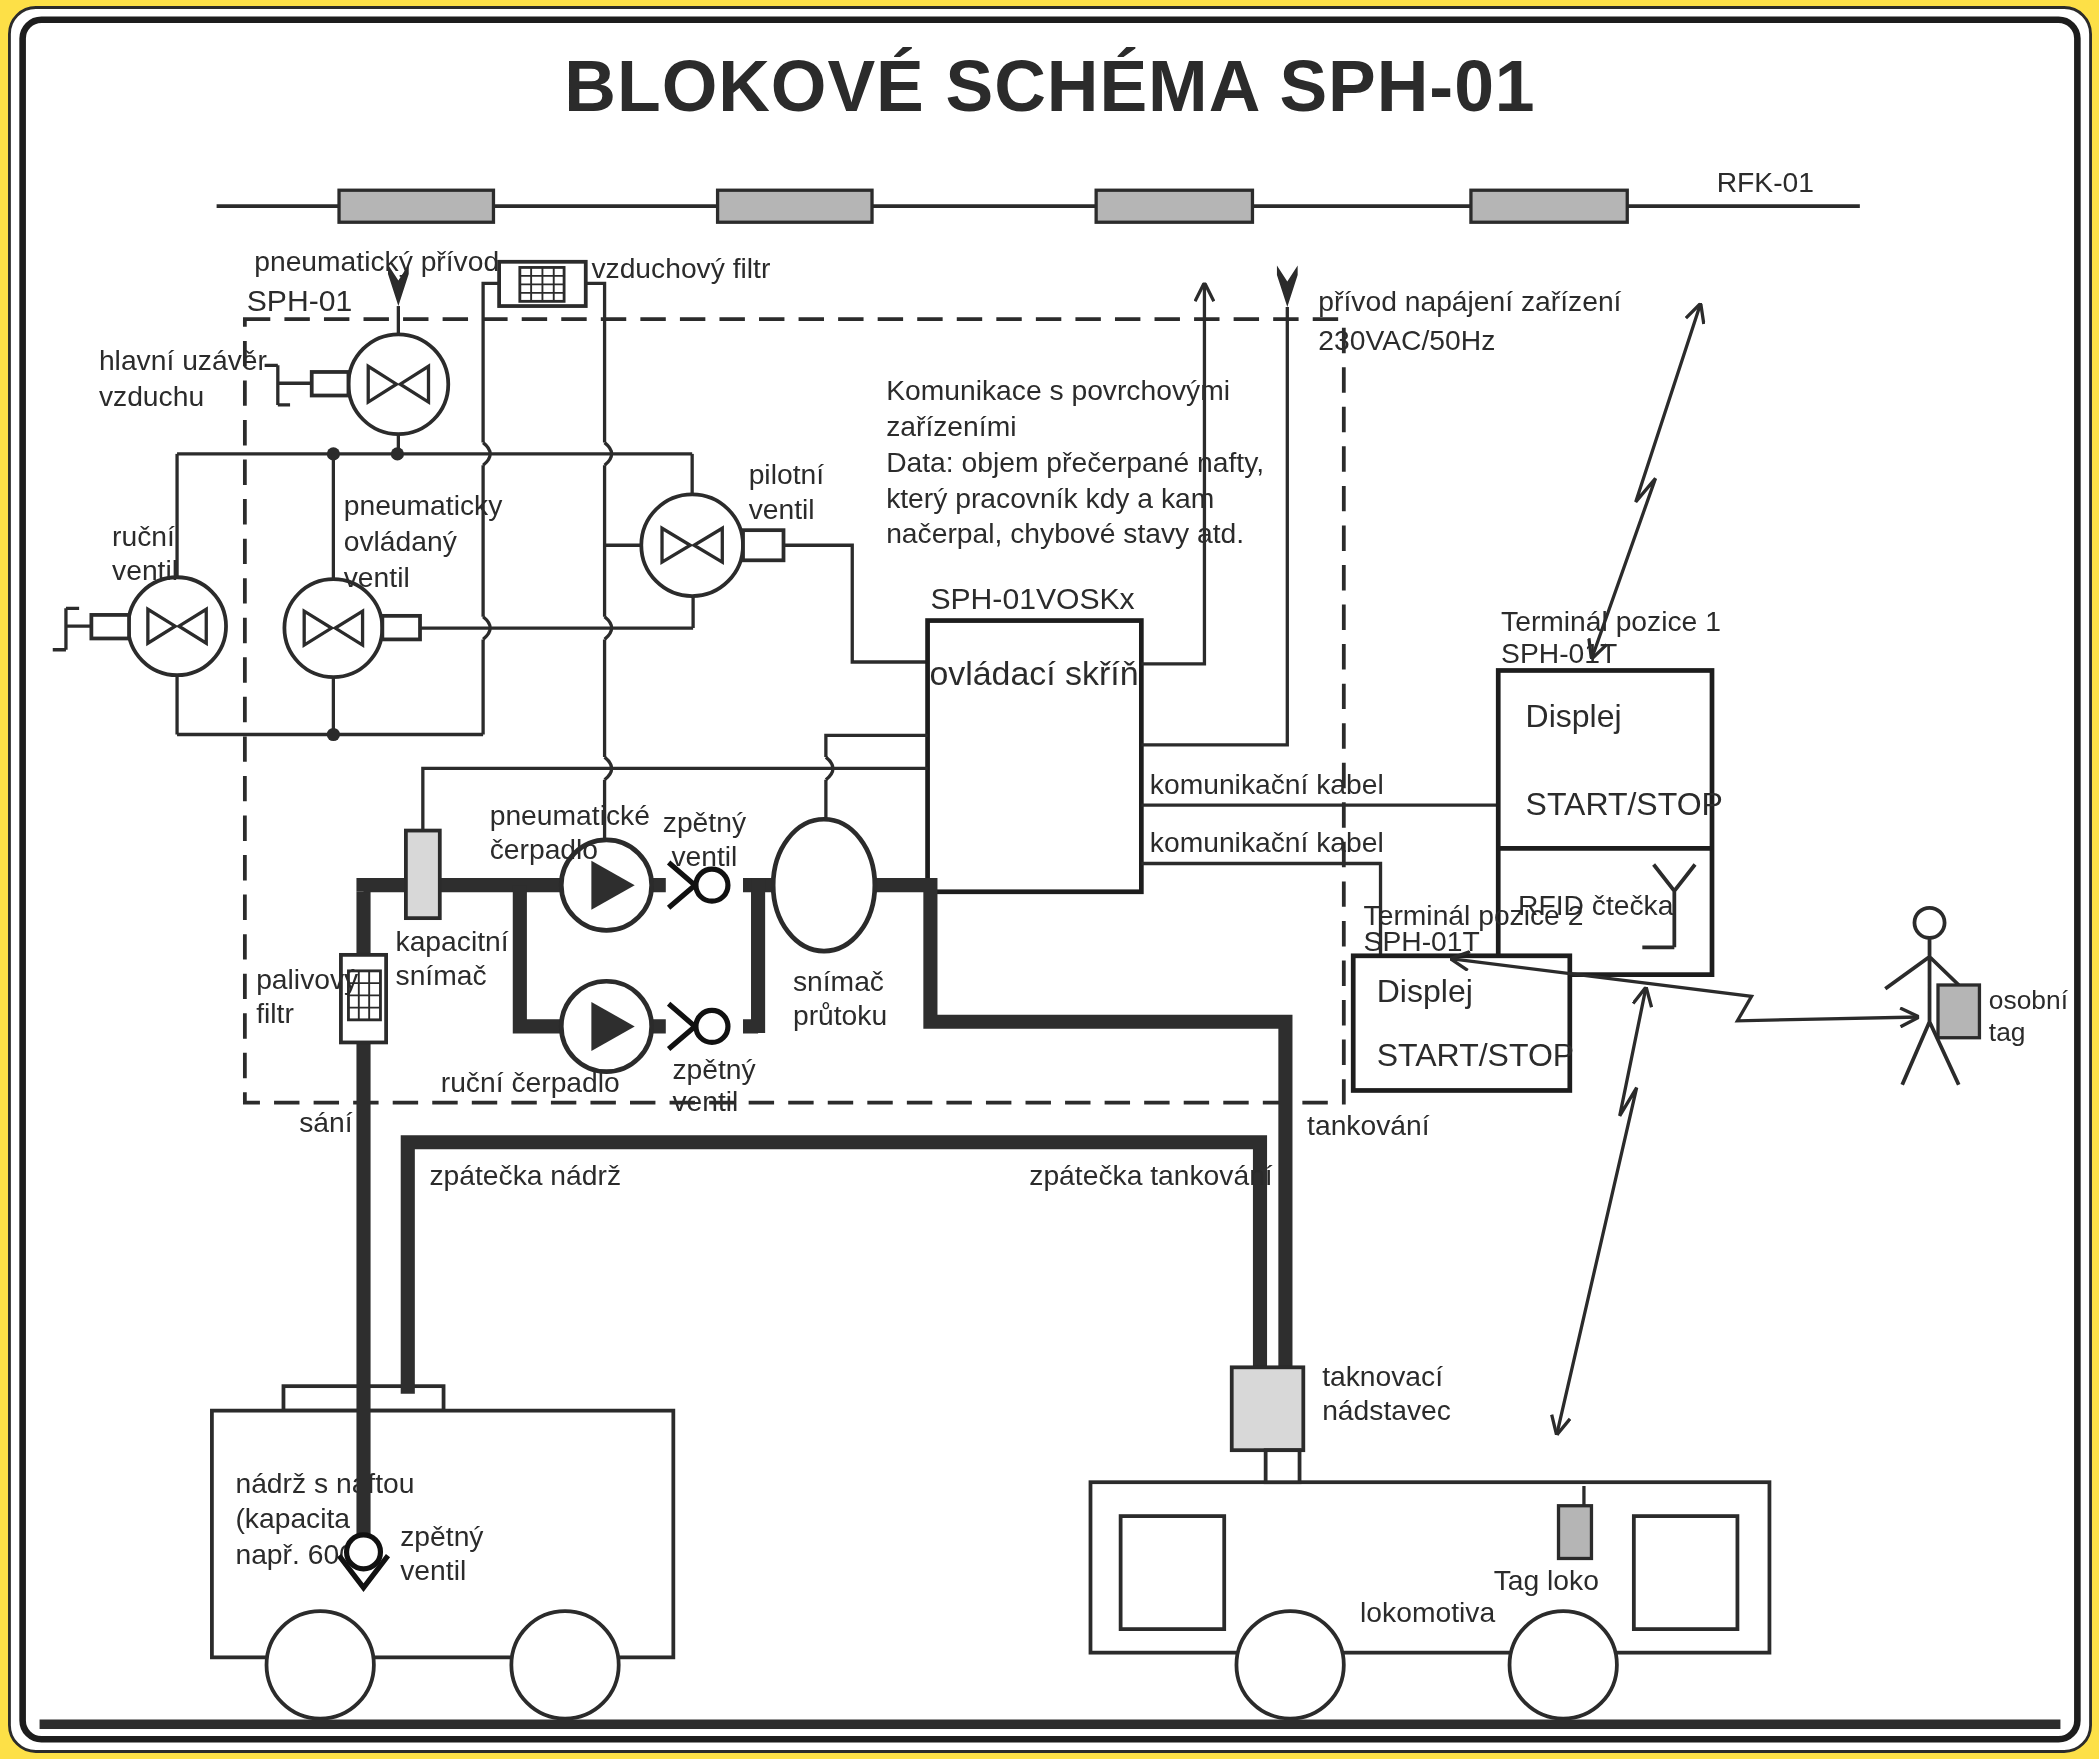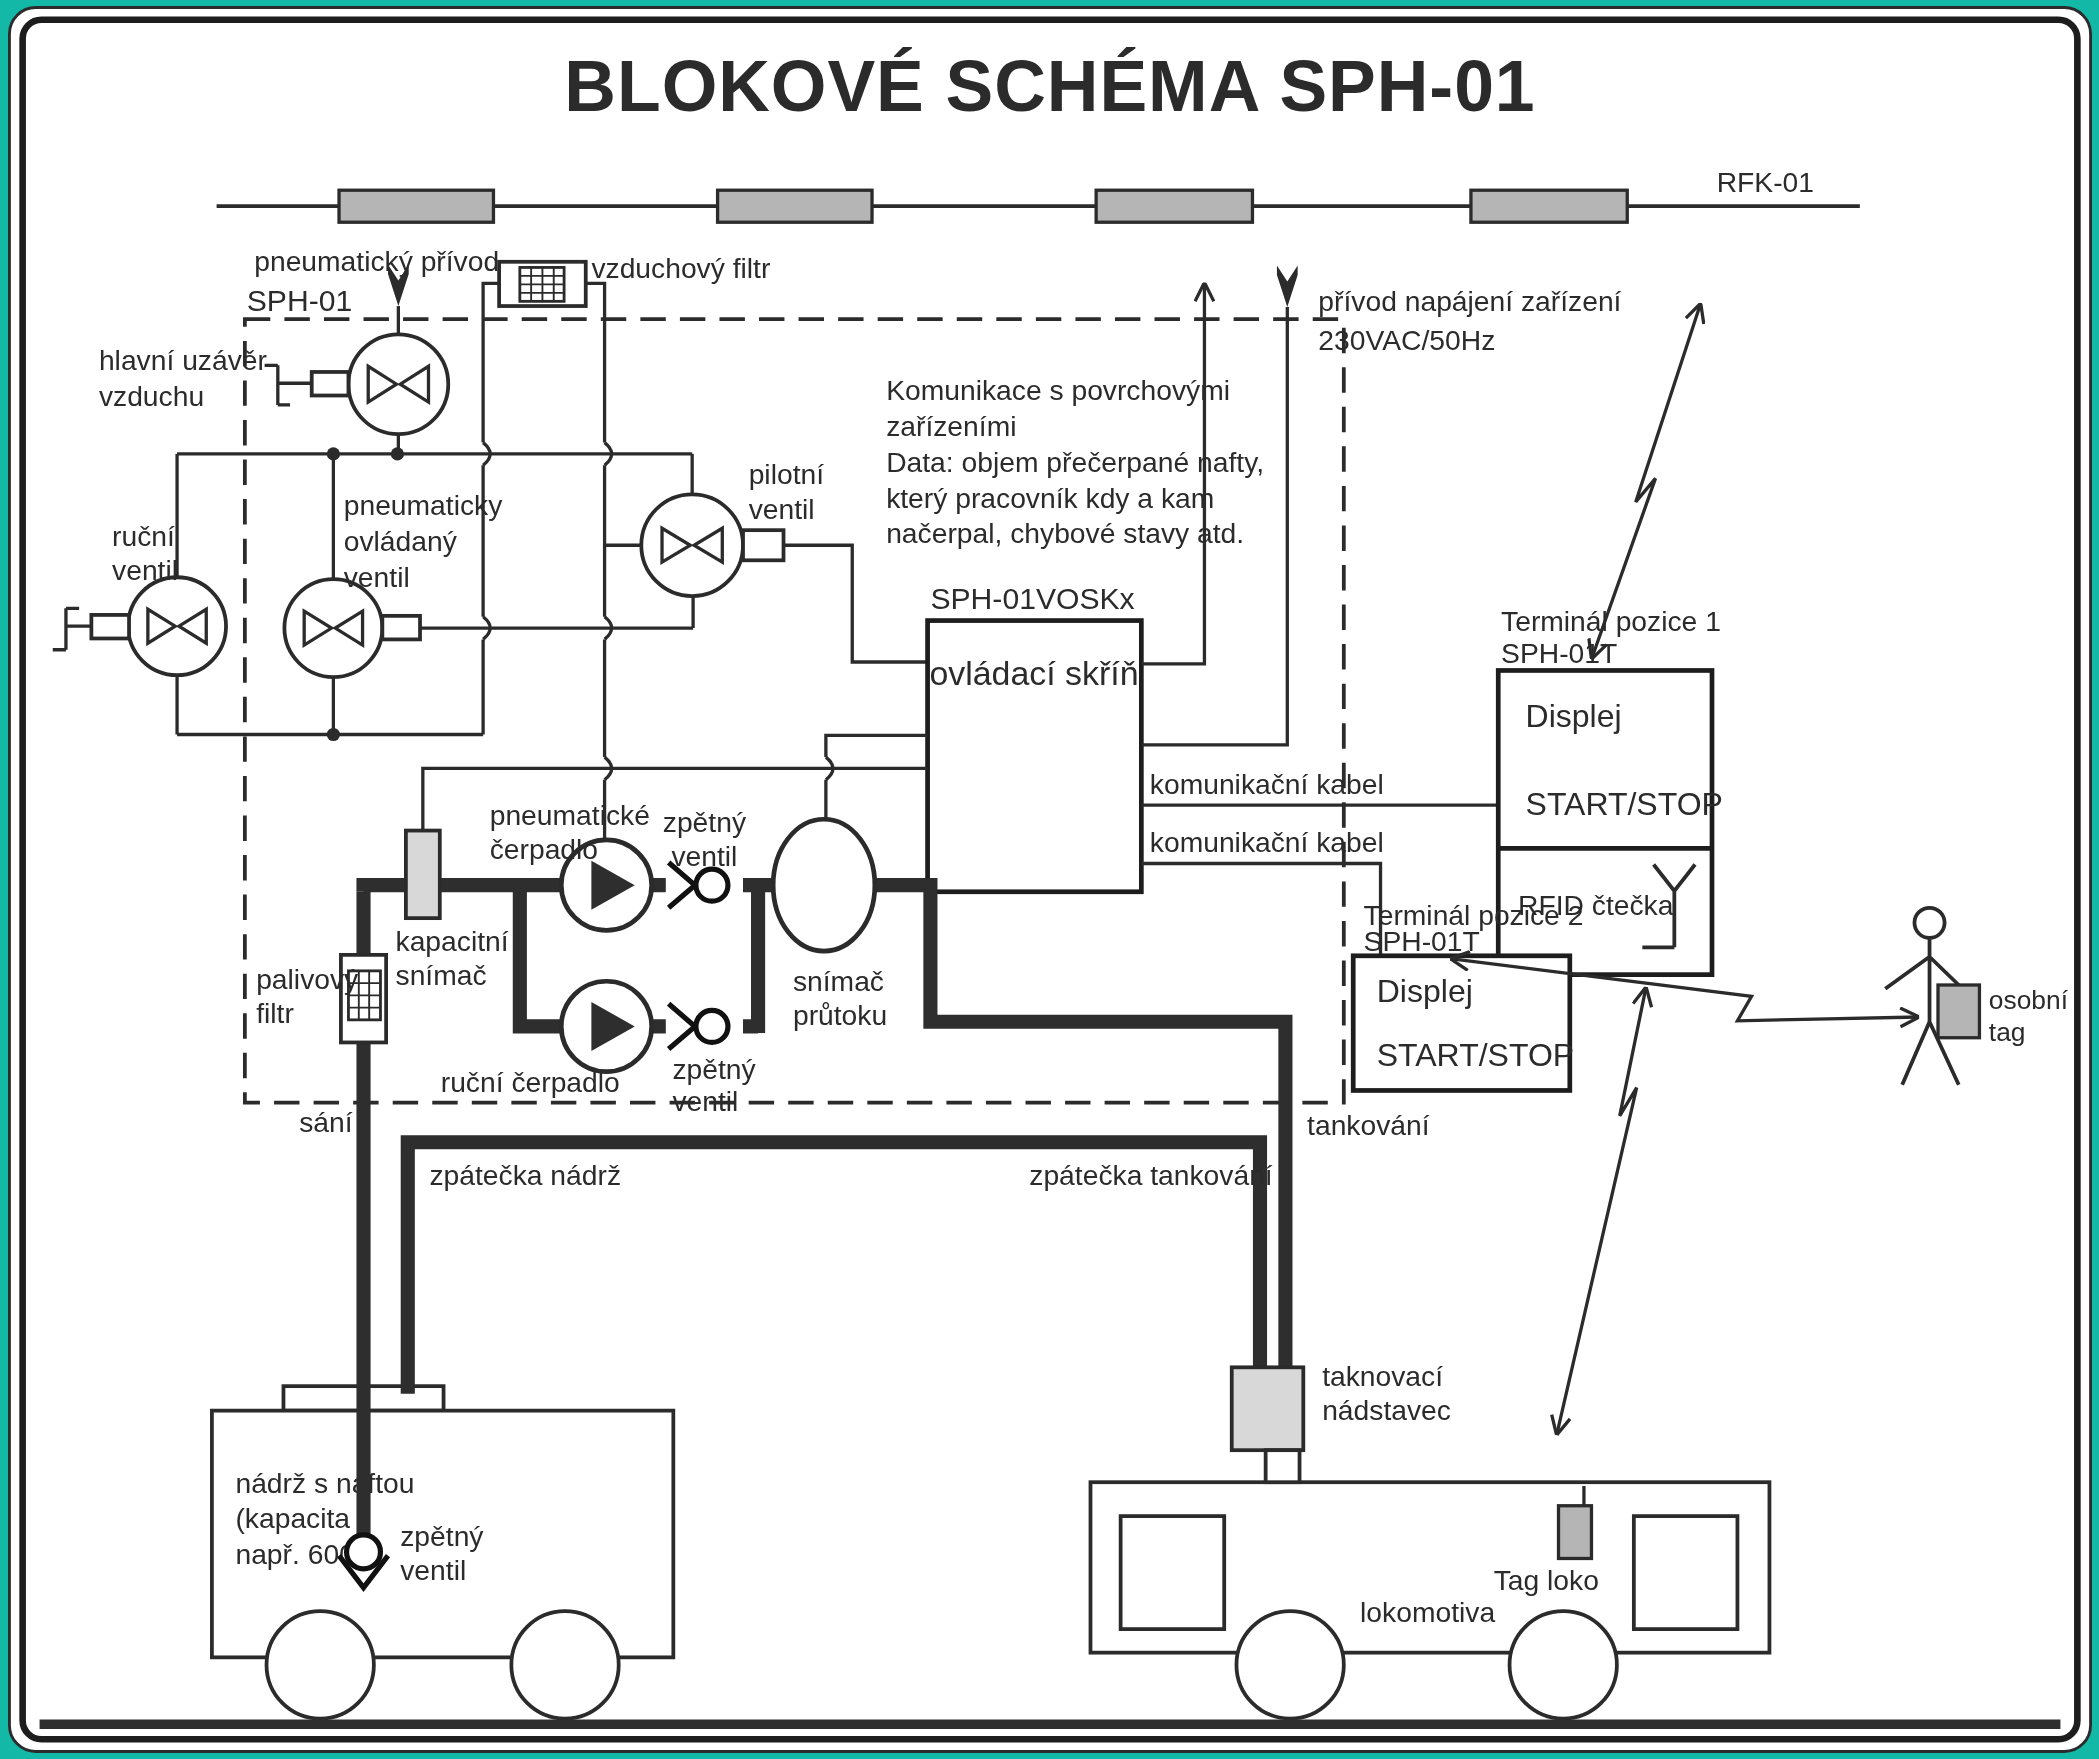--- a/index.html
+++ b/index.html
@@ -1,16 +1,16 @@
 <!DOCTYPE html>
 <html style="font-size:15px"><head>
 <meta charset="utf-8">
 <style>
   html,body{margin:0;padding:0;background:#e8e8e8;}
-  .wrap{width:2100px;height:1760px;background:#14b8a6;position:relative;margin:0 auto;}
+  .wrap{width:2100px;height:1760px;background:#fde047;position:relative;margin:0 auto;}
   svg{display:block;}
   svg text{font-family:"Liberation Sans","DejaVu Sans",sans-serif;fill:#2b2b2b;}
   .t28{font-size:28px}
   .t30{font-size:30px}
   .t32{font-size:32px}
   .t34{font-size:34px}
   .t36{font-size:36px}
   .title{font-size:76px;font-weight:bold;letter-spacing:1px}
   .ln{stroke:#2b2b2b;stroke-width:3.5;fill:none}
   .ln4{stroke:#2b2b2b;stroke-width:4;fill:none}

